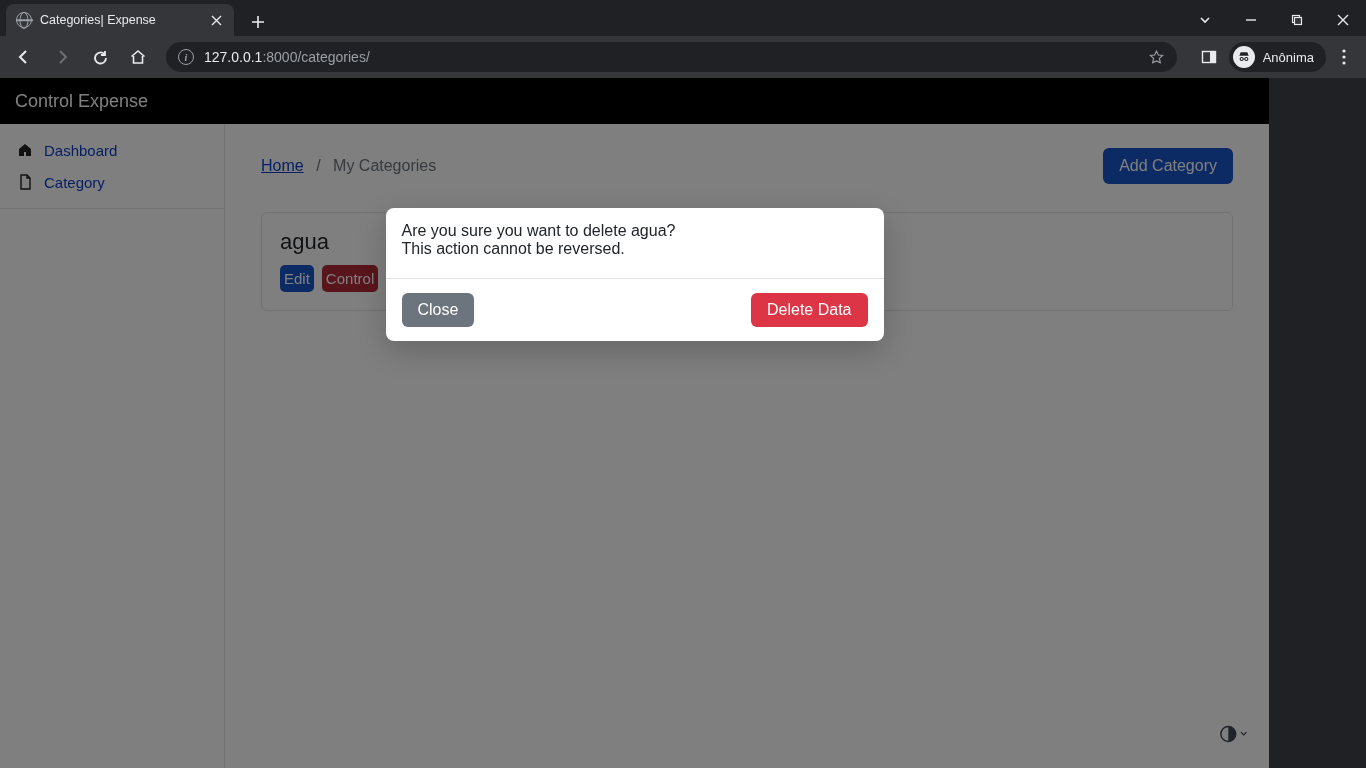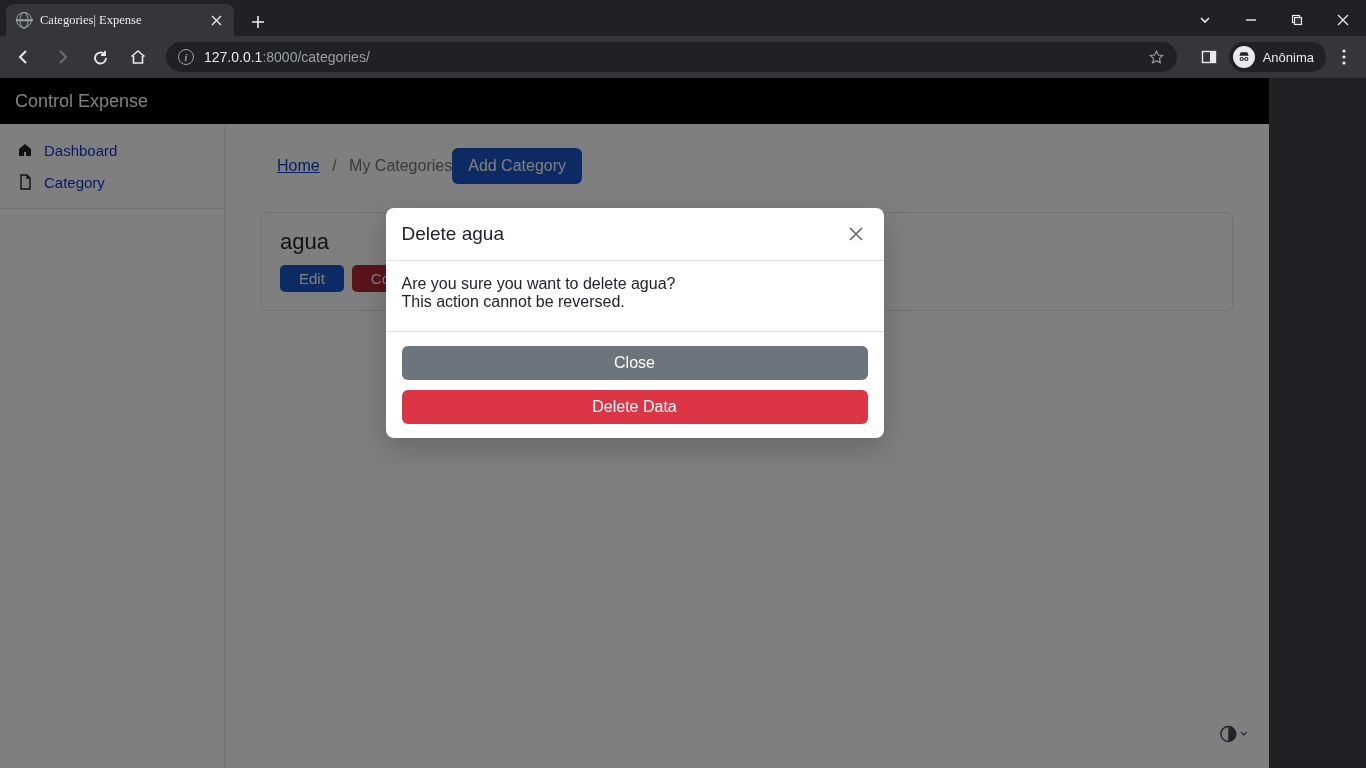--- a/index.html
+++ b/index.html
@@ -1,21 +1,21 @@
 <!DOCTYPE html>
 <html><head>
 <meta charset="utf-8">
 <style>
   * { box-sizing: border-box; margin: 0; padding: 0; }
   html, body { width: 1366px; height: 768px; overflow: hidden; font-family: "Segoe UI", Arial, sans-serif; }
   body { background: #202124; }
 
   
   .chrome { width: 1366px; height: 78px; background: #202124; display: flex; flex-direction: column; }
-  .tabstrip { height: 36px; display: flex; align-items: flex-end; padding-left: 6px; font-family: Liberation Serif, serif; }
+  .tabstrip { height: 36px; display: flex; align-items: flex-end; padding-left: 6px; }
   .tab { display: flex; align-items: center; gap: 8px; height: 32px; background: #35363a; color: #e8eaed; padding: 0 10px; border-radius: 8px 8px 0 0; width: 228px; font-size: 12.5px; position: relative; }
   .tab .favicon { width: 16px; height: 16px; border: 1.5px solid #9aa0a6; border-radius: 50%; position: relative; }
   .tab .favicon::before { content:""; position:absolute; left:-1.5px; right:-1.5px; top:50%; height:1.5px; background:#9aa0a6; transform:translateY(-50%);}
   .tab .favicon::after { content:""; position:absolute; top:-1.5px; bottom:-1.5px; left:50%; width:7px; border:1.5px solid #9aa0a6; border-radius:50%; transform:translateX(-50%);}
   .tab .tab-title { flex:1; white-space:nowrap; overflow:hidden; text-overflow:ellipsis; }
   .tab .tab-close { width:16px; height:16px; display:flex; align-items:center; justify-content:center; color:#e8eaed; cursor:pointer; }
   .newtab { width:28px; height:28px; margin-left:10px; color:#e8eaed; display:flex; align-items:center; justify-content:center; font-size:18px; cursor:pointer; }
   .window-controls { margin-left:auto; display:flex; height:32px; }
   .window-controls div { width:46px; display:flex; align-items:center; justify-content:center; color:#e8eaed; font-size:14px; cursor:pointer; }
   .wc-caret svg, .wc-min svg, .wc-max svg, .wc-close svg { stroke:#e8eaed; }
@@ -40,44 +40,44 @@
   .layout { display:flex; height:644px;border-radius:27px; }
 
   .sidebar { width:225px; border-right:1px solid #dee2e6; background:#fff; display:flex; flex-direction:column; font-size:15px; }
   .side-group { padding:10px 4px; }
   .side-group.bordered { border-bottom:1px solid #dee2e6; }
   .side-item { display:flex; align-items:center; gap:10px; padding:7px 12px; color:#0d3ec9; cursor:pointer; }
   .side-item .ic { width:18px; height:18px; display:flex; align-items:center; justify-content:center; color:#222; }
   .side-item.noicon { padding-left:18px; }
 
   .content { flex:1; padding:24px 36px 24px 36px; background:#fff; position:relative; }
-  .crumbrow { display:flex; align-items:center; justify-content:flex-start;margin-left:16px; }
+  .crumbrow { display:flex; align-items:center; justify-content:space-between; }
   .breadcrumb { font-size:16px; color:#6c757d; }
   .breadcrumb a { color:#0d3ec9; text-decoration:underline; }
   .breadcrumb .sep { margin:0 8px; }
   .add-btn { background:#1955c6; color:#fff; border:none; padding:9px 16px; border-radius:6px; font-size:16px; cursor:pointer; }
 
   .card { margin-top:28px; border:1px solid #dee2e6; border-radius:6px; padding:16px 18px 18px; }
   .card h3 { font-size:22px; font-weight:500; color:#212529; margin-bottom:10px; }
   .card .actions { display:flex; gap:8px; }
-  .btn { border:none; border-radius:5px; padding:5px 19px; font-size:15px; color:#fff; cursor:pointer; }
+  .btn { border:none; border-radius:5px; padding:5px 4px; font-size:15px; color:#fff; cursor:pointer; }
   .btn-primary { background:#1955c6; }
   .btn-danger  { background:#b02a37; }
 
   
   .dim { position:absolute; left:0; right:0; top:0; bottom:0; background:rgba(0,0,0,0.5); }
 
   
   .modal { position:absolute; top:130px; left:50%; transform:translateX(-50%); width:498px; background:#fff; border-radius:8px; box-shadow:0 10px 30px rgba(0,0,0,0.2); }
   .modal-header { display:flex; align-items:center; justify-content:space-between; padding:14px 16px; border-bottom:1px solid #dee2e6; }
   .modal-title { font-size:19px; color:#212529; }
   .modal-x { width:24px; height:24px; color:#666; display:flex; align-items:center; justify-content:center; cursor:pointer; }
   .modal-body { padding:14px 16px 20px; font-size:16px; color:#212529; }
   .modal-body p + p { }
-  .modal-footer { padding:14px 16px; border-top:1px solid #dee2e6; display:flex; justify-content:space-between; gap:10px;flex-direction:column; }
+  .modal-footer { padding:14px 16px; border-top:1px solid #dee2e6; display:flex; justify-content:space-between; gap:10px; }
   .btn-secondary { background:#6c757d; }
   .btn-danger2 { background:#dc3545; }
   .btn-lg { padding:8px 16px; font-size:16px; border-radius:6px; }
 
   
   .theme-toggle { position:absolute; right:22px; bottom:20px; width:28px; height:28px; cursor:pointer; color:#212529; display:flex; align-items:center; gap:2px;}
 
   svg { display:block; }
 </style>
 </head>
@@ -236,28 +236,20 @@
           <button class="btn btn-primary">Edit</button>
           <button class="btn btn-danger">Control</button>
         </div>
       </div>
     </main>
   </div>
 
   <div class="dim"></div>
 
   <div class="modal">
-    <div class="modal-header">
-      <div class="modal-title">Delete agua</div>
-      <div class="modal-x">
-        <svg width="18" height="18" viewBox="0 0 18 18">
-            <path d="M3 3l12 12M15 3L3 15" stroke="#666" stroke-width="1.6"></path>
-          </svg>
-      </div>
-    </div>
     <div class="modal-body">
       <p>Are you sure you want to delete agua?</p>
       <p>This action cannot be reversed.</p>
     </div>
     <div class="modal-footer">
       <button class="btn btn-secondary btn-lg">Close</button>
       <button class="btn btn-danger2 btn-lg">Delete Data</button>
     </div>
   </div>
 

